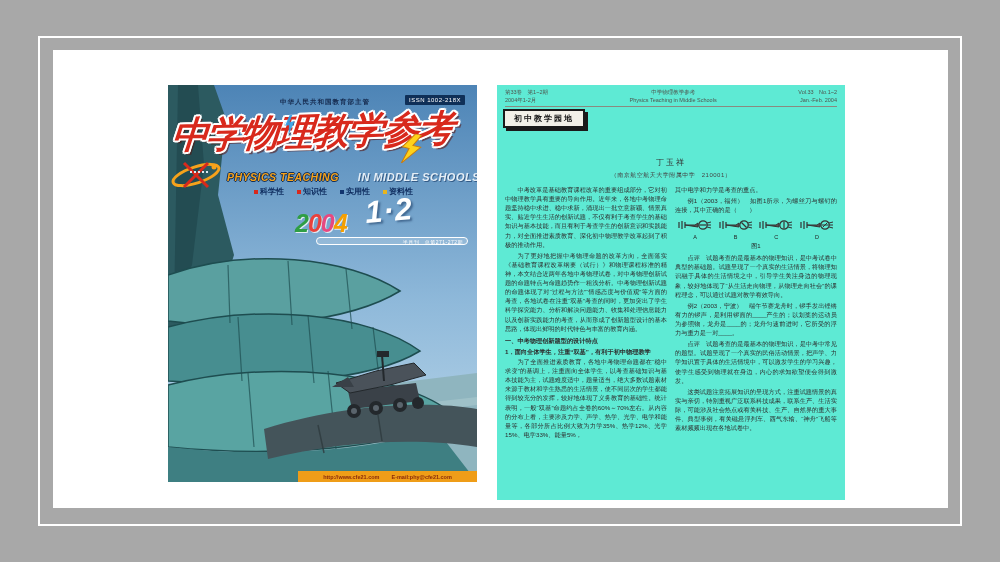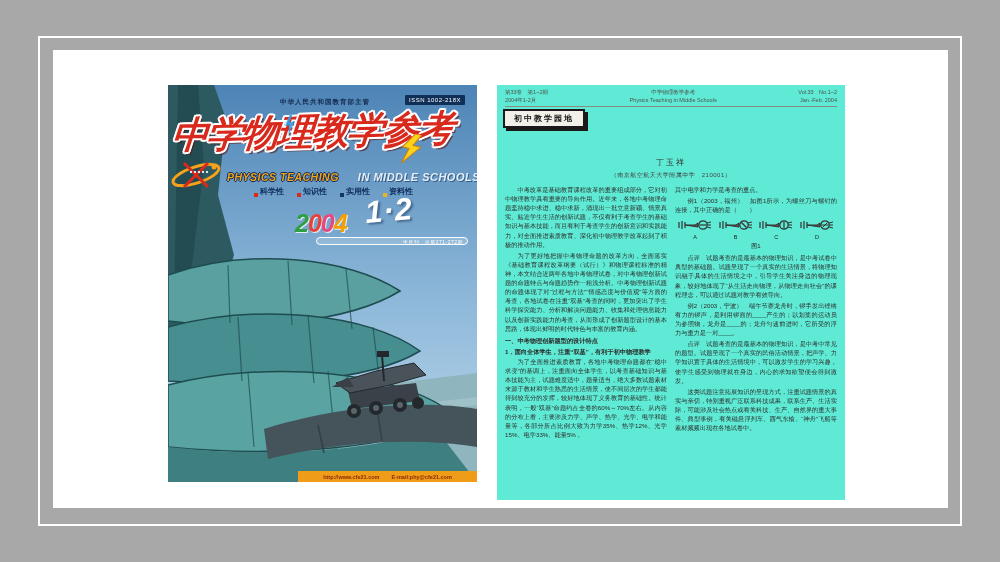--- a/index.html
+++ b/index.html
@@ -58,21 +58,21 @@
   }
   .en2{
     font-size:11px;font-weight:900;font-style:italic;letter-spacing:.5px;color:#e4eef6;
     text-shadow:1px 1px 0 rgba(16,48,92,.6);white-space:nowrap;
   }
   .swoosh{position:absolute;top:72px;left:2px;width:52px;height:36px;}
   .features{
     position:absolute;top:101px;left:86px;display:flex;gap:13px;
     font-size:8px;font-weight:bold;color:#0e2c5e;
   }
-  .feat{display:flex;align-items:flex-end;gap:2px;white-space:nowrap;}
+  .feat{display:flex;align-items:center;gap:2px;white-space:nowrap;}
   .dot{width:4px;height:4px;display:inline-block;}
   .year{
     position:absolute;top:124px;left:127px;font-size:25px;font-style:italic;font-weight:900;
     letter-spacing:-1px;
   }
   .year span{text-shadow:1px 1px 0 rgba(255,255,255,.8);}
   .issue-num{
     position:absolute;top:108px;left:197px;font-size:31px;font-style:italic;font-weight:900;
     color:#ffffff;transform:rotate(-5deg);letter-spacing:1px;
     text-shadow:2px 2px 2px rgba(20,50,90,.5);

